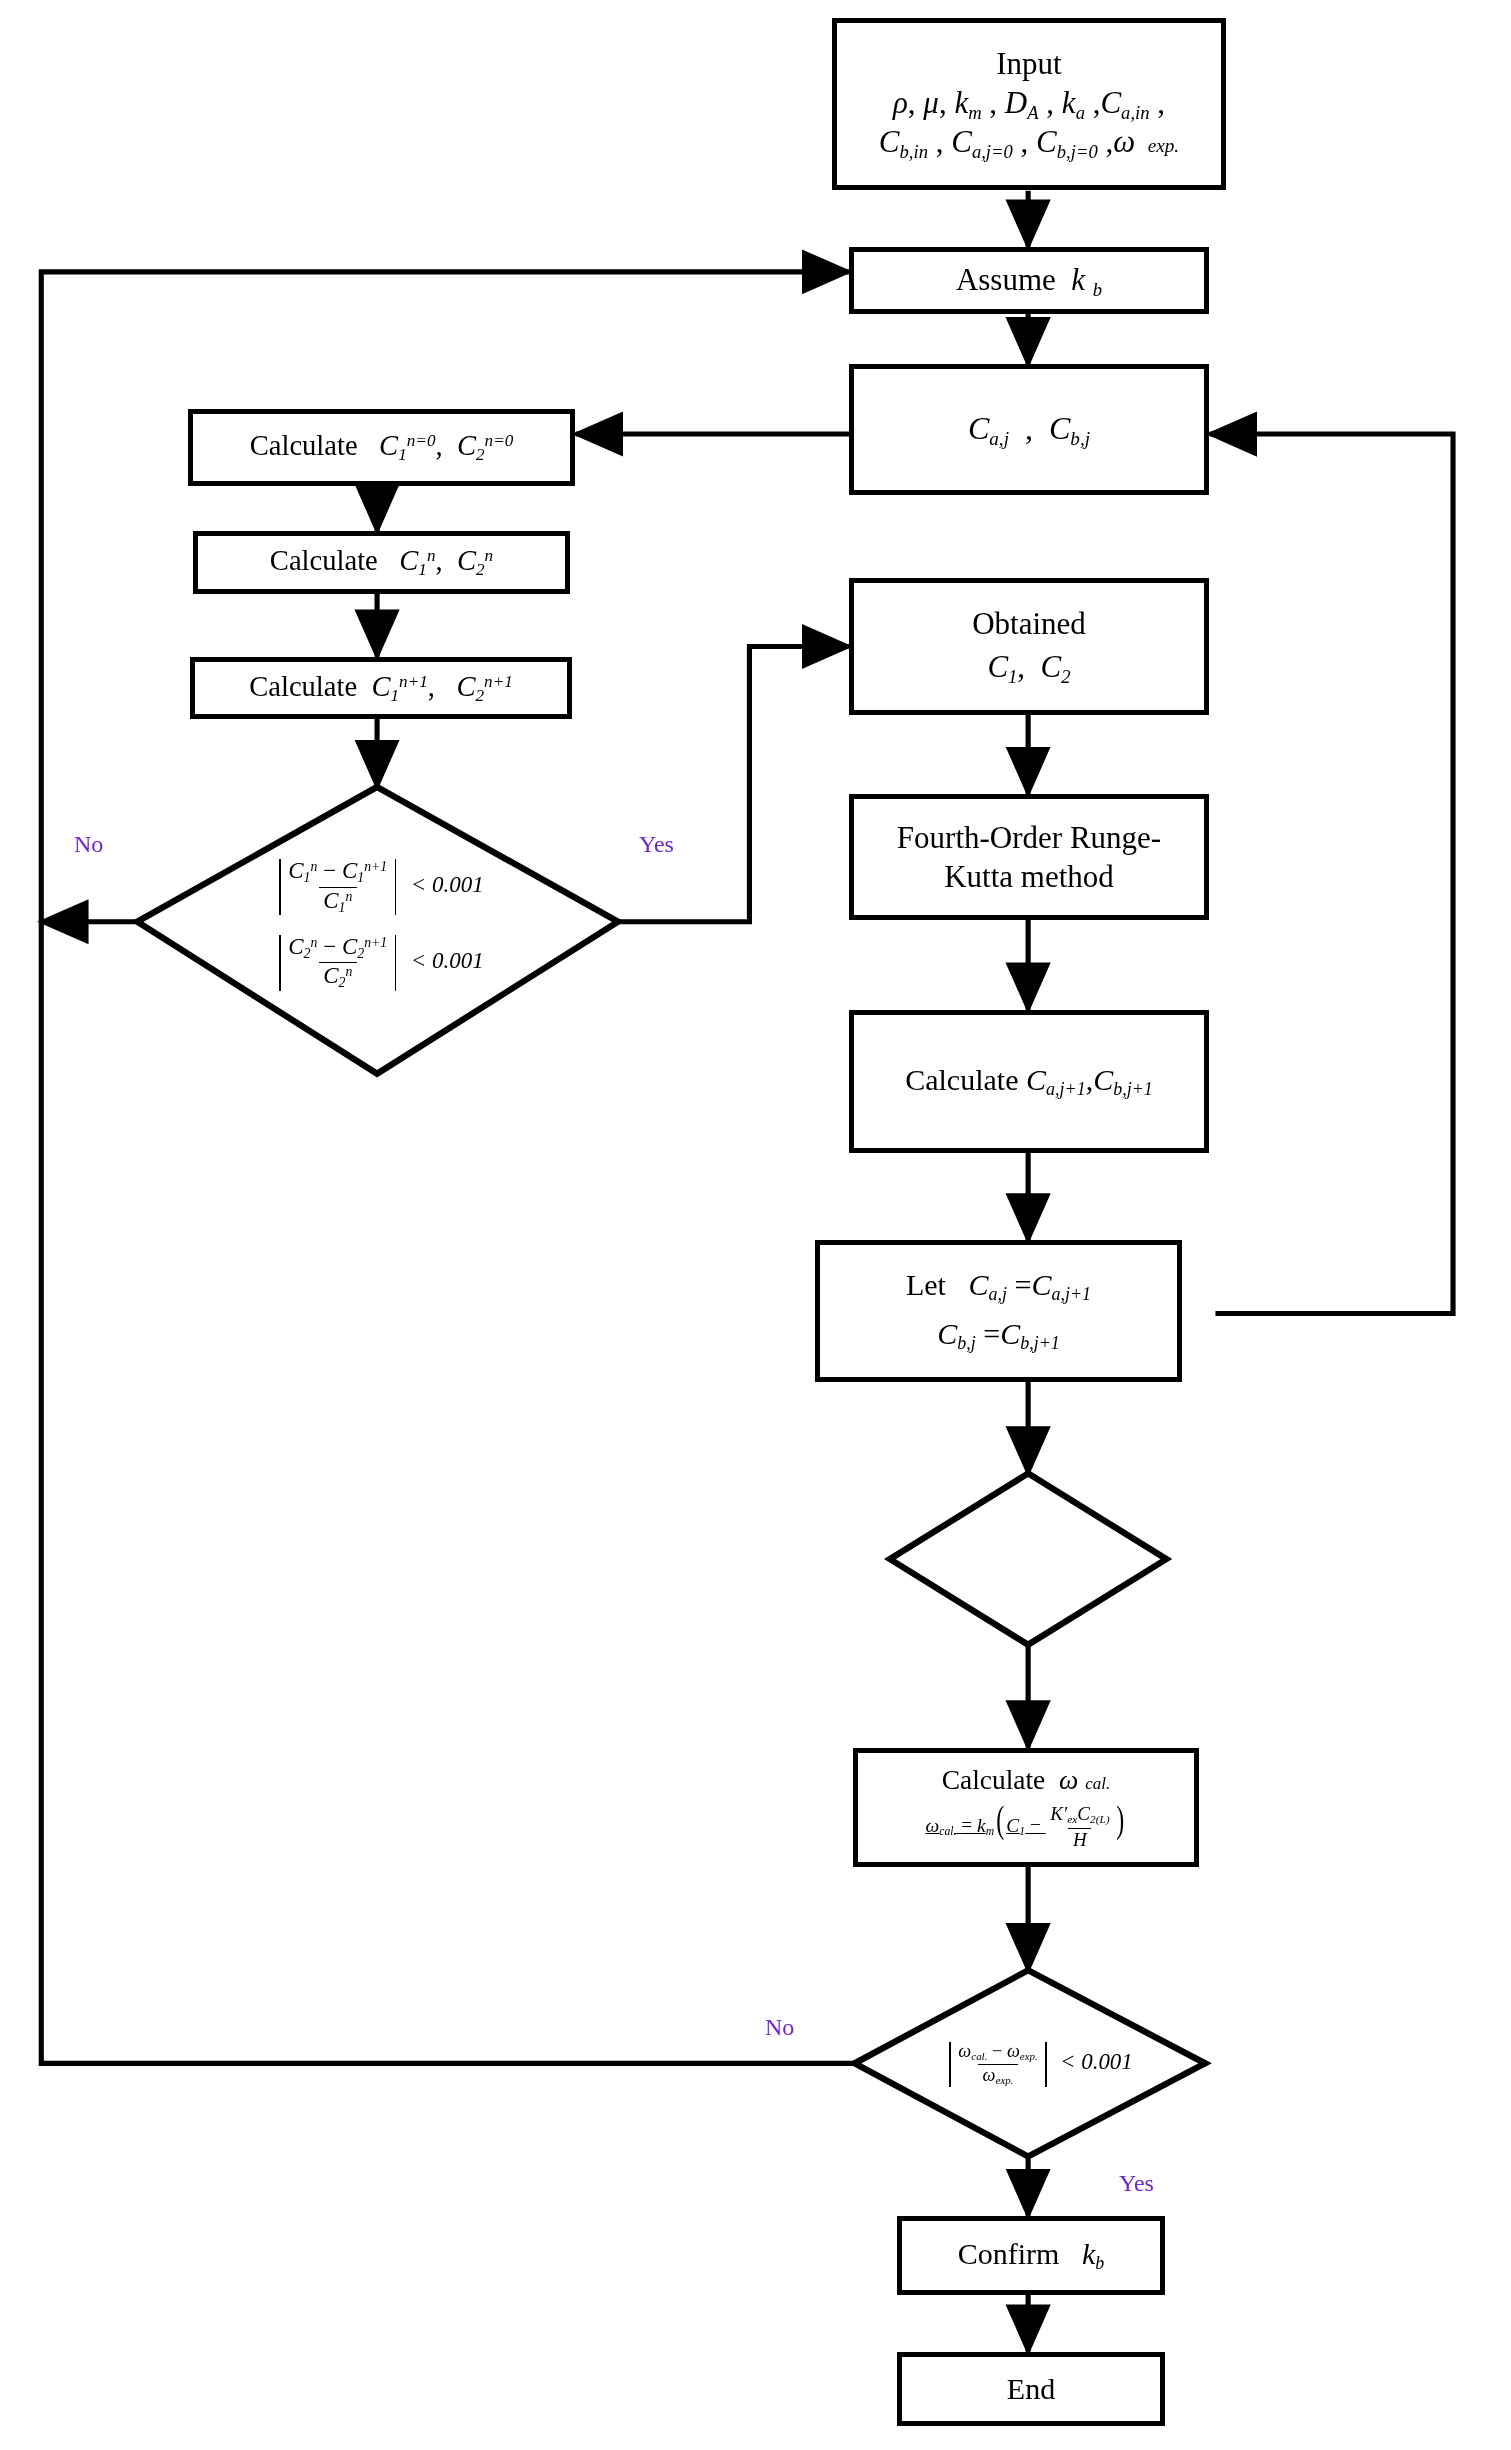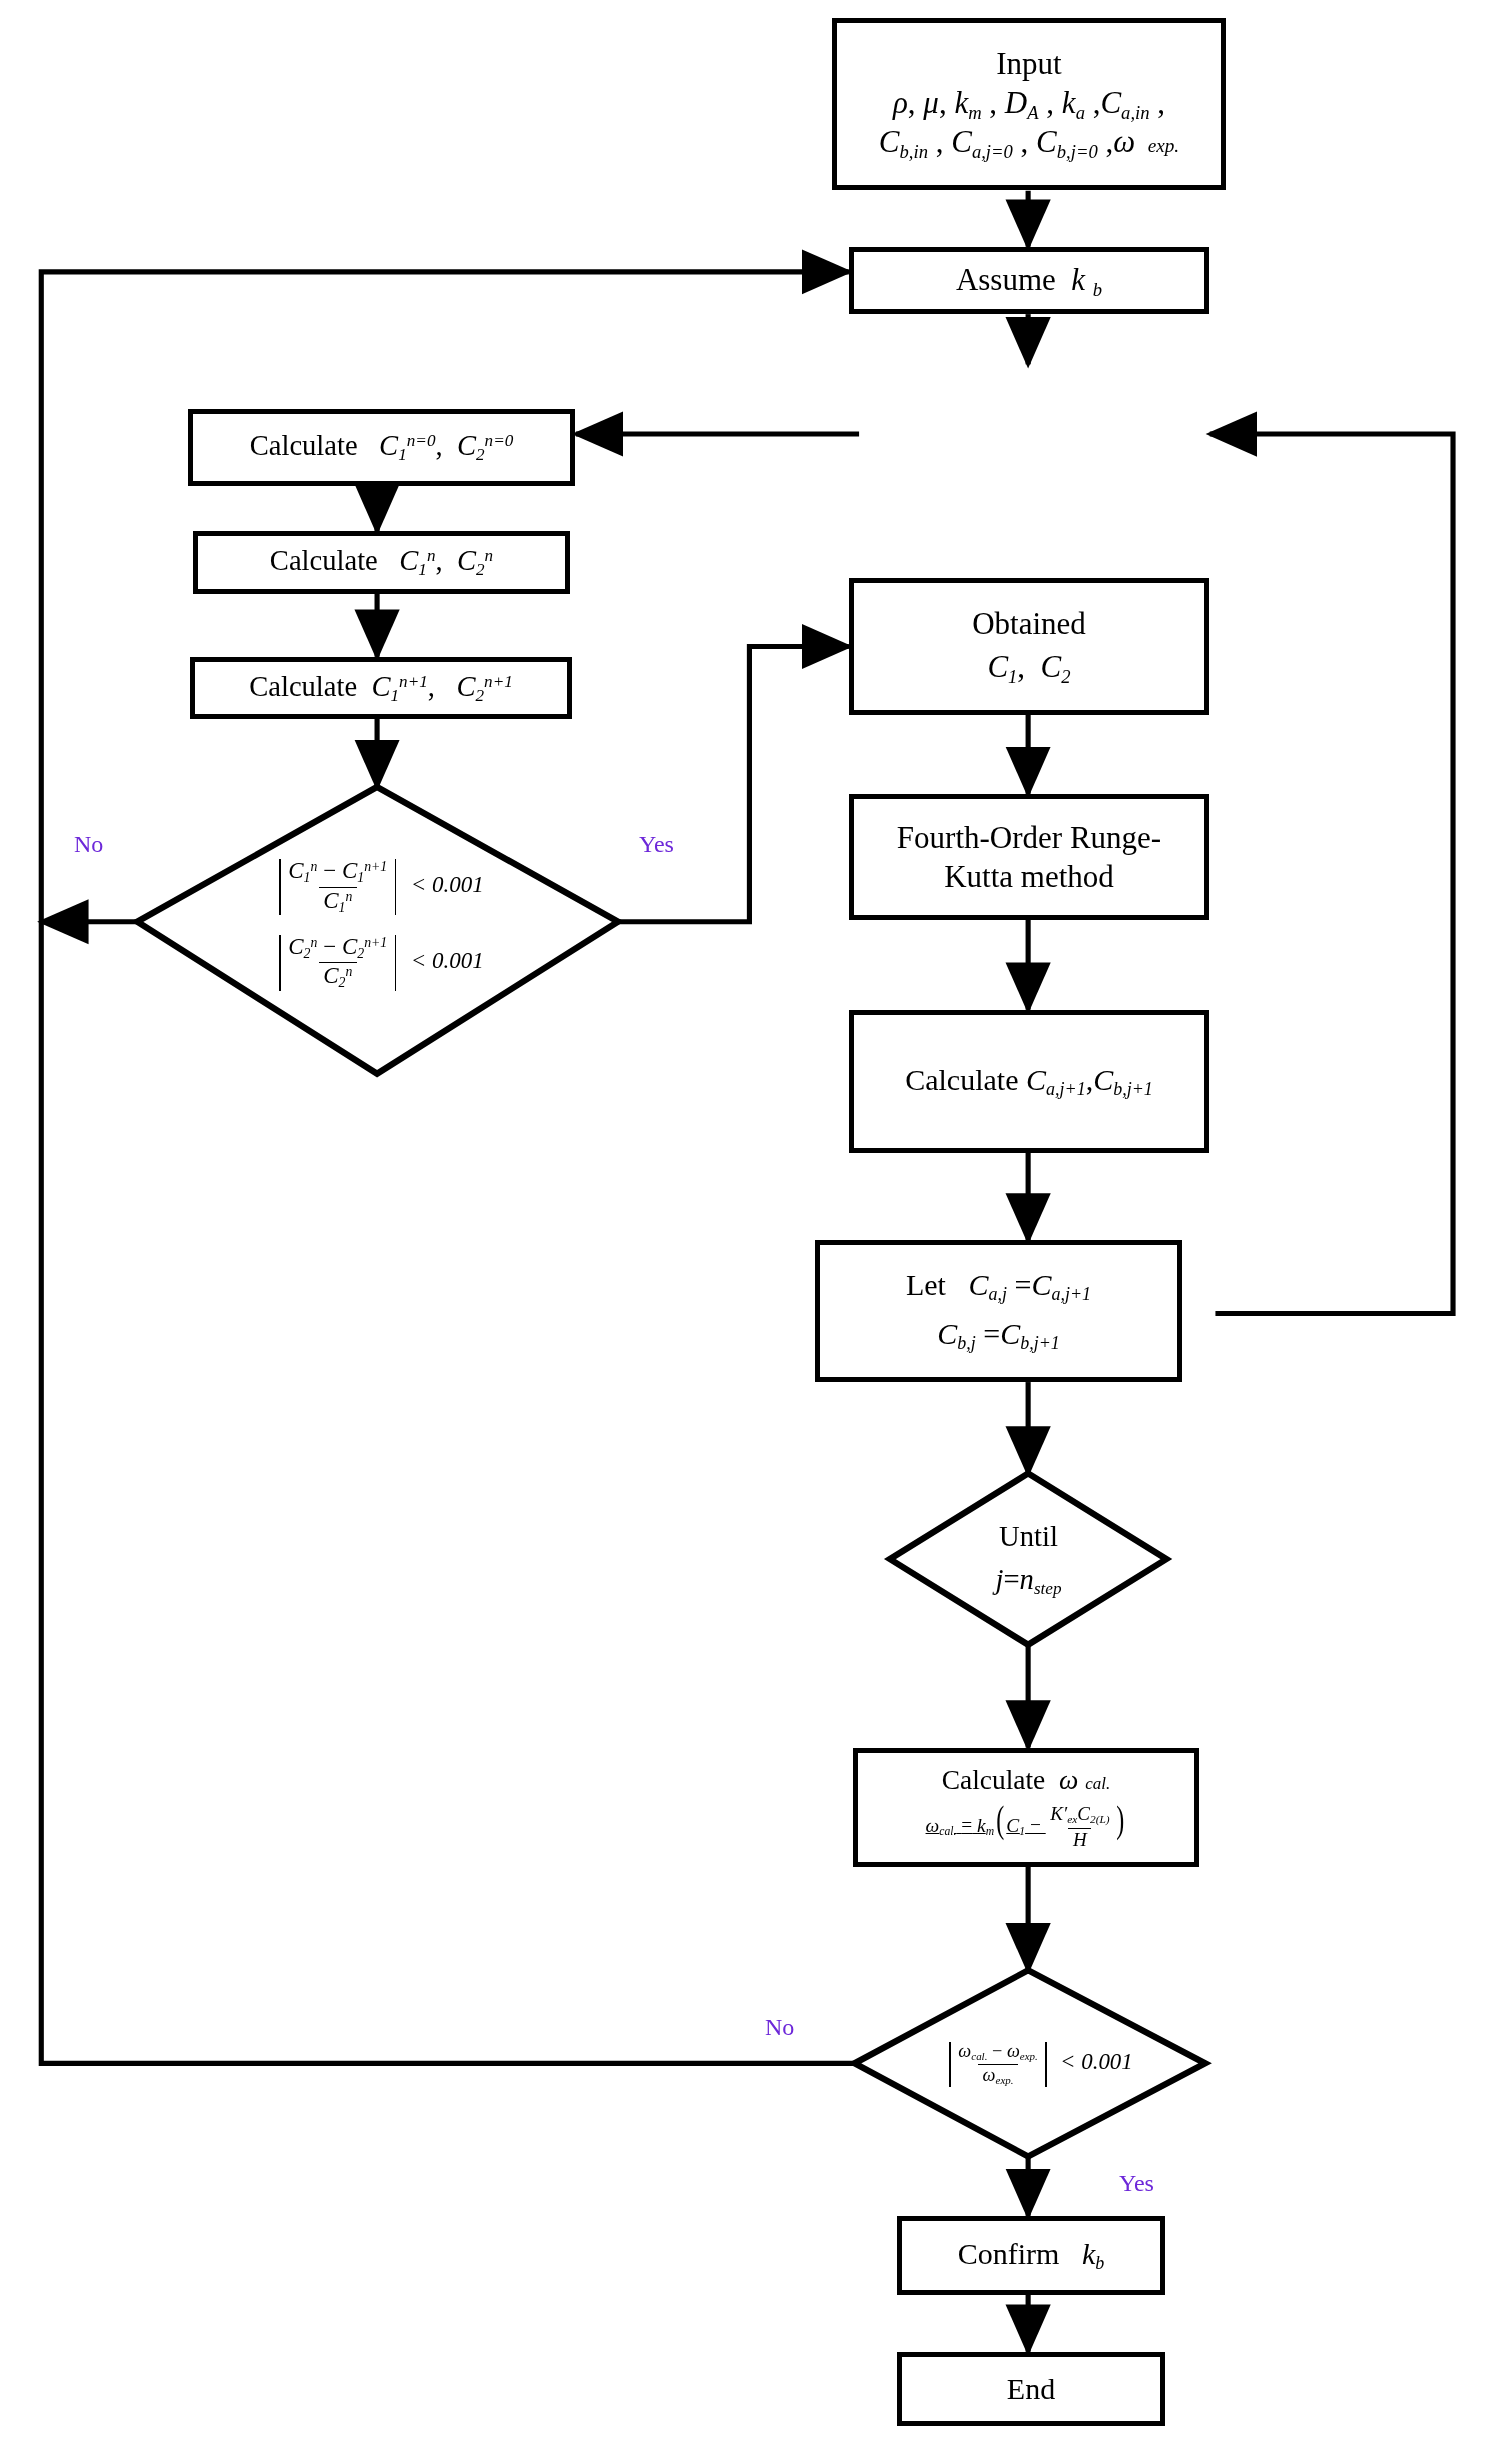--- a/index.html
+++ b/index.html
@@ -107,20 +107,25 @@
     </div>
   </div>
 
   <div class="node procbox" style="left:849px;top:247px;width:360px;height:67px;">
     <div class="lbl" style="font-size:31px;">
       <span>Assume</span>
       &nbsp;<span class="mi">k&nbsp;<sub>b</sub></span>
     </div>
   </div>
 
+  <div class="node procbox" style="left:849px;top:364px;width:360px;height:131px;">
+    <div class="lbl" style="font-size:32px;">
+      <span class="mi">C<sub>a,j</sub></span>&nbsp;&nbsp;,&nbsp;&nbsp;<span class="mi">C<sub>b,j</sub></span>
+    </div>
+  </div>
 
   <div class="node procbox" style="left:188px;top:409px;width:387px;height:77px;">
     <div class="lbl" style="font-size:28.6px;">
       <span>Calculate</span>
       &nbsp;&nbsp;<span class="mi">C<sub>1</sub><sup>n=0</sup></span>,&nbsp;
       <span class="mi">C<sub>2</sub><sup>n=0</sup></span>
     </div>
   </div>
 
   <div class="node procbox" style="left:193px;top:531px;width:377px;height:63px;">
@@ -192,26 +197,20 @@
       <div>
         <span>Let</span>
         &nbsp;&nbsp;<span class="mi">C<sub>a,j</sub></span>&nbsp;<span class="mup">=</span><span class="mi">C<sub>a,j+1</sub></span>
       </div>
       <div style="margin-top:12.6px;">
         <span class="mi">C<sub>b,j</sub></span>&nbsp;<span class="mup">=</span><span class="mi">C<sub>b,j+1</sub></span>
       </div>
     </div>
   </div>
 
-  <div class="node" style="left:937px;top:1497px;width:183px;height:126px;flex-direction:column;background:transparent;">
-    <div class="lbl" style="font-size:28.6px;">Until</div>
-    <div class="lbl" style="font-size:28.6px;margin-top:10.3px;">
-      <span class="mi">j</span><span class="mup">=</span><span class="mi">n<sub>step</sub></span>
-    </div>
-  </div>
 
   <div class="node procbox" style="left:853px;top:1748px;width:346px;height:119px;">
     <div class="lbl" style="font-size:27.4px;">
       <div>
         <span>Calculate</span>
         &nbsp;<span class="mi">ω</span>&nbsp;<span class="sml">cal.</span>
       </div>
       <div style="font-size:19.4px;margin-top:8px;text-decoration:underline;">
         <span class="mi">ω<sub>cal.</sub></span>&nbsp;<span class="mup">=</span>&nbsp;<span class="mi">k<sub>m</sub></span><span class="paren">(</span><span class="mi">C<sub>1</sub></span>&nbsp;−&nbsp;<span class="frac" style="font-size:0.98em;text-align:right;">
             <span class="num"><span class="mi">K′<sub>ex</sub></span><span class="mi">C<sub>2(L)</sub></span></span>

